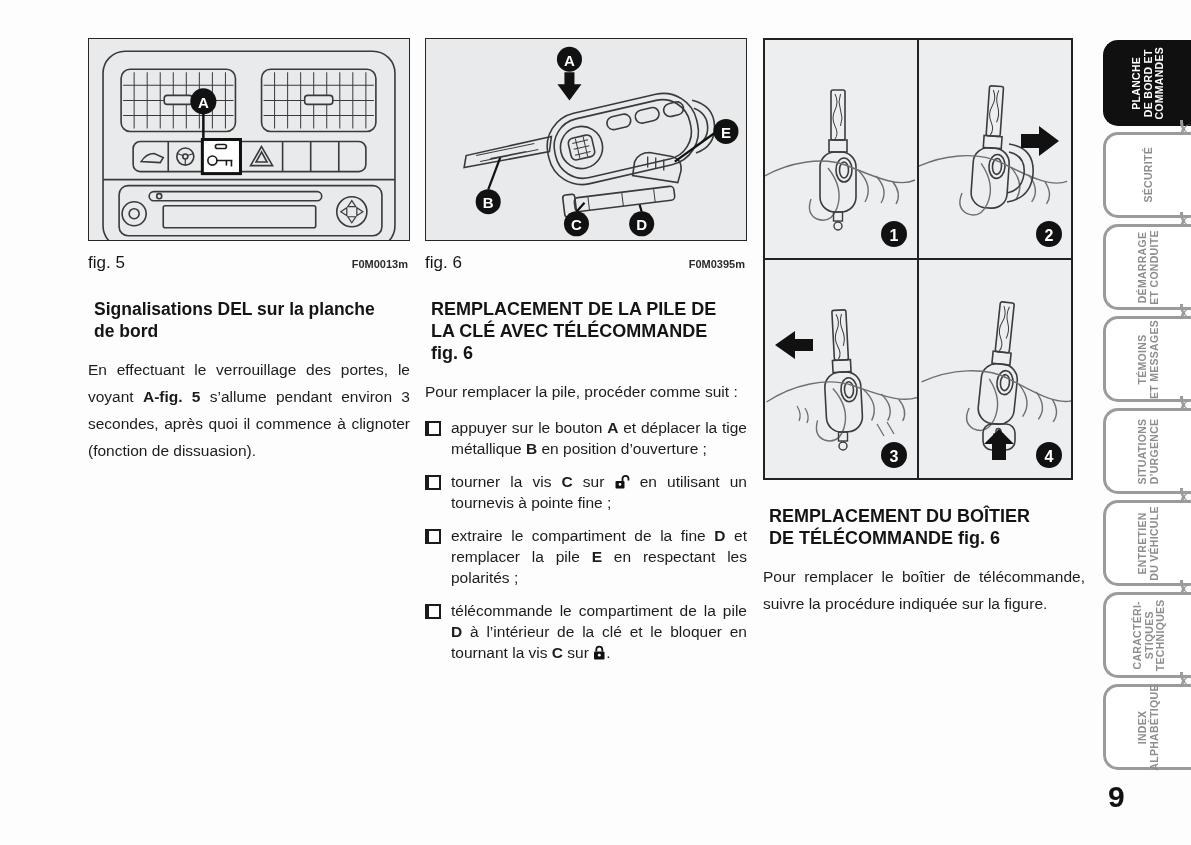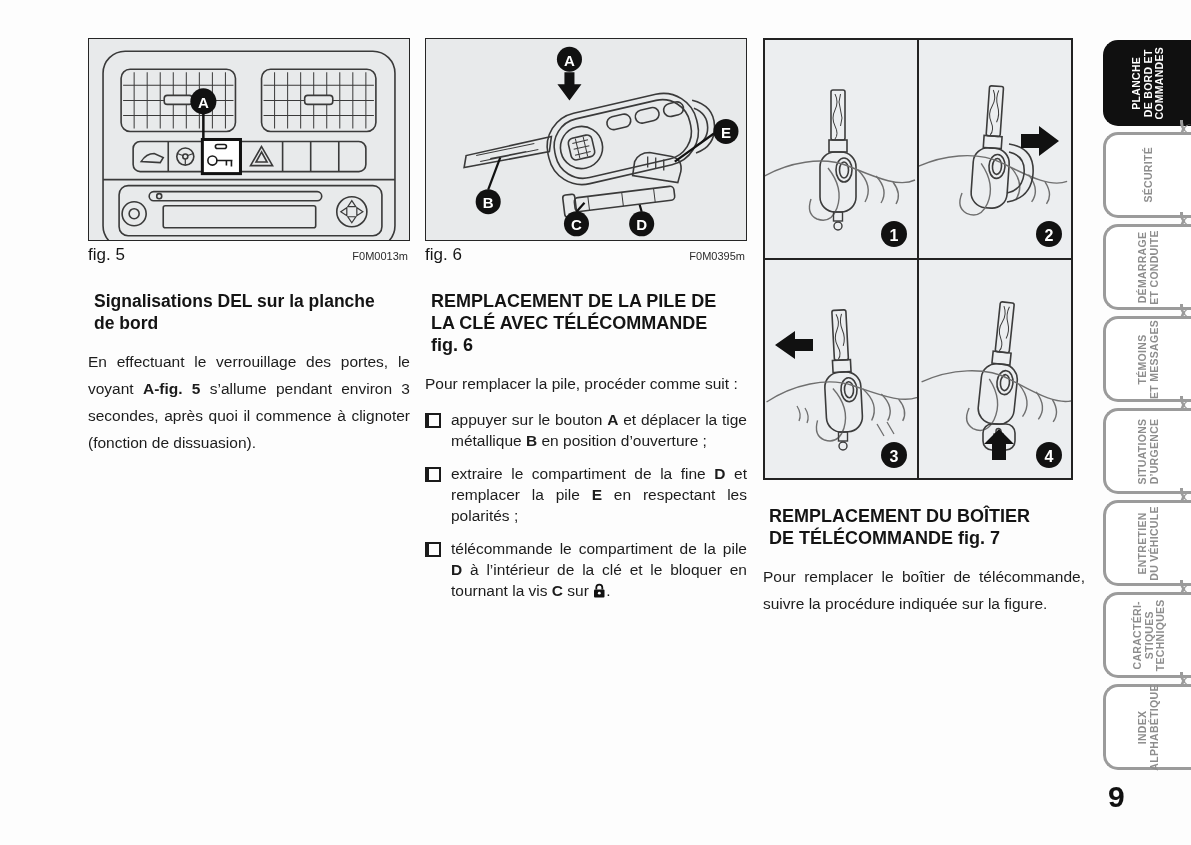--- a/index.html
+++ b/index.html
@@ -5,24 +5,24 @@
   html,body{margin:0;padding:0;background:#ffffff;}
   .page{position:relative;width:1191px;height:845px;background:#fdfdfd;overflow:hidden;
         font-family:"Liberation Sans",sans-serif;color:#1c1c1c;}
   .col{position:absolute;top:38px;}
   .col1{left:88px;width:322px;}
   .col2{left:425px;width:322px;}
   .col3{left:763px;width:322px;}
   .figbox{box-sizing:border-box;border:1.5px solid #262626;background:#e8eaeb;width:322px;height:203px;}
   .figbox svg{display:block;width:100%;height:100%;}
   .figbox.f7{border:none;background:transparent;width:310px;height:442px;}
-  .caption{display:flex;justify-content:space-between;align-items:baseline;padding:4px 2px 0 0;}
+  .caption{display:flex;justify-content:space-between;align-items:baseline;padding:12px 2px 0 0;}
   .caption.c7{width:310px;}
   .figlabel{font-size:17px;color:#161616;}
-  .figcode{font-size:11px;font-weight:normal;color:#2b2b2b;}
+  .figcode{font-size:11px;font-weight:bold;color:#2b2b2b;}
   .head{font-size:18px;line-height:22px;font-weight:bold;white-space:pre-line;margin:25px 0 14px 6px;color:#141414;}
   .head.mixed{font-size:17.5px;}
   .body{font-size:15.5px;line-height:27px;text-align:justify;margin:0 0 12px 0;}
   .bullets{margin-top:0;}
   .bullet{display:flex;margin-bottom:12px;}
   .marker{flex:0 0 auto;width:10px;height:11px;border:2px solid #1b1b1b;border-left-width:4px;margin:4px 10px 0 0;}
   .btext{flex:1;font-size:15.5px;line-height:21px;text-align:justify;}
   .btext b,.body b{font-weight:bold;}
   .ilock{display:inline-block;vertical-align:-2px;line-height:0;}
   
@@ -148,20 +148,28 @@
       <span class="figcode">F0M0395m</span>
     </div>
     <h2 class="head">REMPLACEMENT DE LA PILE DE
 LA CLÉ AVEC TÉLÉCOMMANDE
 fig. 6</h2>
     <p class="body">Pour remplacer la pile, procéder comme suit :</p>
     <div class="bullets">
       <div class="bullet">
         <span class="marker"></span>
         <span class="btext"><span>appuyer sur le bouton </span><b>A</b><span> et déplacer la tige métallique </span><b>B</b><span> en position d’ouverture ;</span></span>
+      </div>
+      <div class="bullet">
+        <span class="marker"></span>
+        <span class="btext"><span>tourner la vis </span><b>C</b><span> sur </span><span class="ilock"><svg width="15" height="15" viewBox="0 0 15 15">
+                <rect x="0.5" y="7" width="9" height="7.5" rx="1" fill="#111"></rect>
+                <path d="M7.5 7 V4.8 a3 3 0 0 1 6 0 V6.4" fill="none" stroke="#111" stroke-width="1.8"></path>
+                <circle cx="5" cy="10.4" r="1.3" fill="#fff"></circle>
+              </svg></span><span> en utilisant un tournevis à pointe fine ;</span></span>
       </div>
       <div class="bullet">
         <span class="marker"></span>
         <span class="btext"><span>extraire le compartiment de la fine </span><b>D</b><span> et remplacer la pile </span><b>E</b><span> en respectant les polarités ;</span></span>
       </div>
       <div class="bullet">
         <span class="marker"></span>
         <span class="btext"><span>télécommande le compartiment de la pile </span><b>D</b><span> à l’intérieur de la clé et le bloquer en tournant la vis </span><b>C</b><span> sur </span><span class="ilock"><svg width="13" height="15" viewBox="0 0 13 15">
                 <rect x="1" y="6.5" width="10.5" height="8" rx="1" fill="#111"></rect>
                 <path d="M3.3 6.5 V4.6 a3 3 0 0 1 6 0 V6.5" fill="none" stroke="#111" stroke-width="1.8"></path>
@@ -248,21 +256,21 @@
           <rect x="220" y="386" width="32" height="26" rx="9" fill="none" stroke="#3c3c3c" stroke-width="1.6"></rect>
           <rect x="231" y="396" width="9" height="8" fill="none" stroke="#3c3c3c" stroke-width="1.4"></rect>
           <path d="M233,396 v-3 a2.5,2.5 0 0 1 5,0 v3" fill="none" stroke="#3c3c3c" stroke-width="1.4"></path>
           <polygon points="229,422 229,406 221,406 236,391 251,406 243,406 243,422" fill="#111"></polygon>
           <circle cx="286" cy="417" r="13" fill="#111"></circle>
           <text class="badge" x="286" y="418">4</text>
         </g>
       </svg>
     </figure>
     <h2 class="head">REMPLACEMENT DU BOÎTIER
-DE TÉLÉCOMMANDE fig. 7</h2>
+DE TÉLÉCOMMANDE fig. 6</h2>
     <p class="body">Pour remplacer le boîtier de télécommande, suivre la procédure indiquée sur la figure.</p>
   </section>
 
   <aside class="sidebar">
     <div class="tab active">
         <span class="tabtext">PLANCHE
 DE BORD ET
 COMMANDES</span>
       </div>
     <div class="tab">

